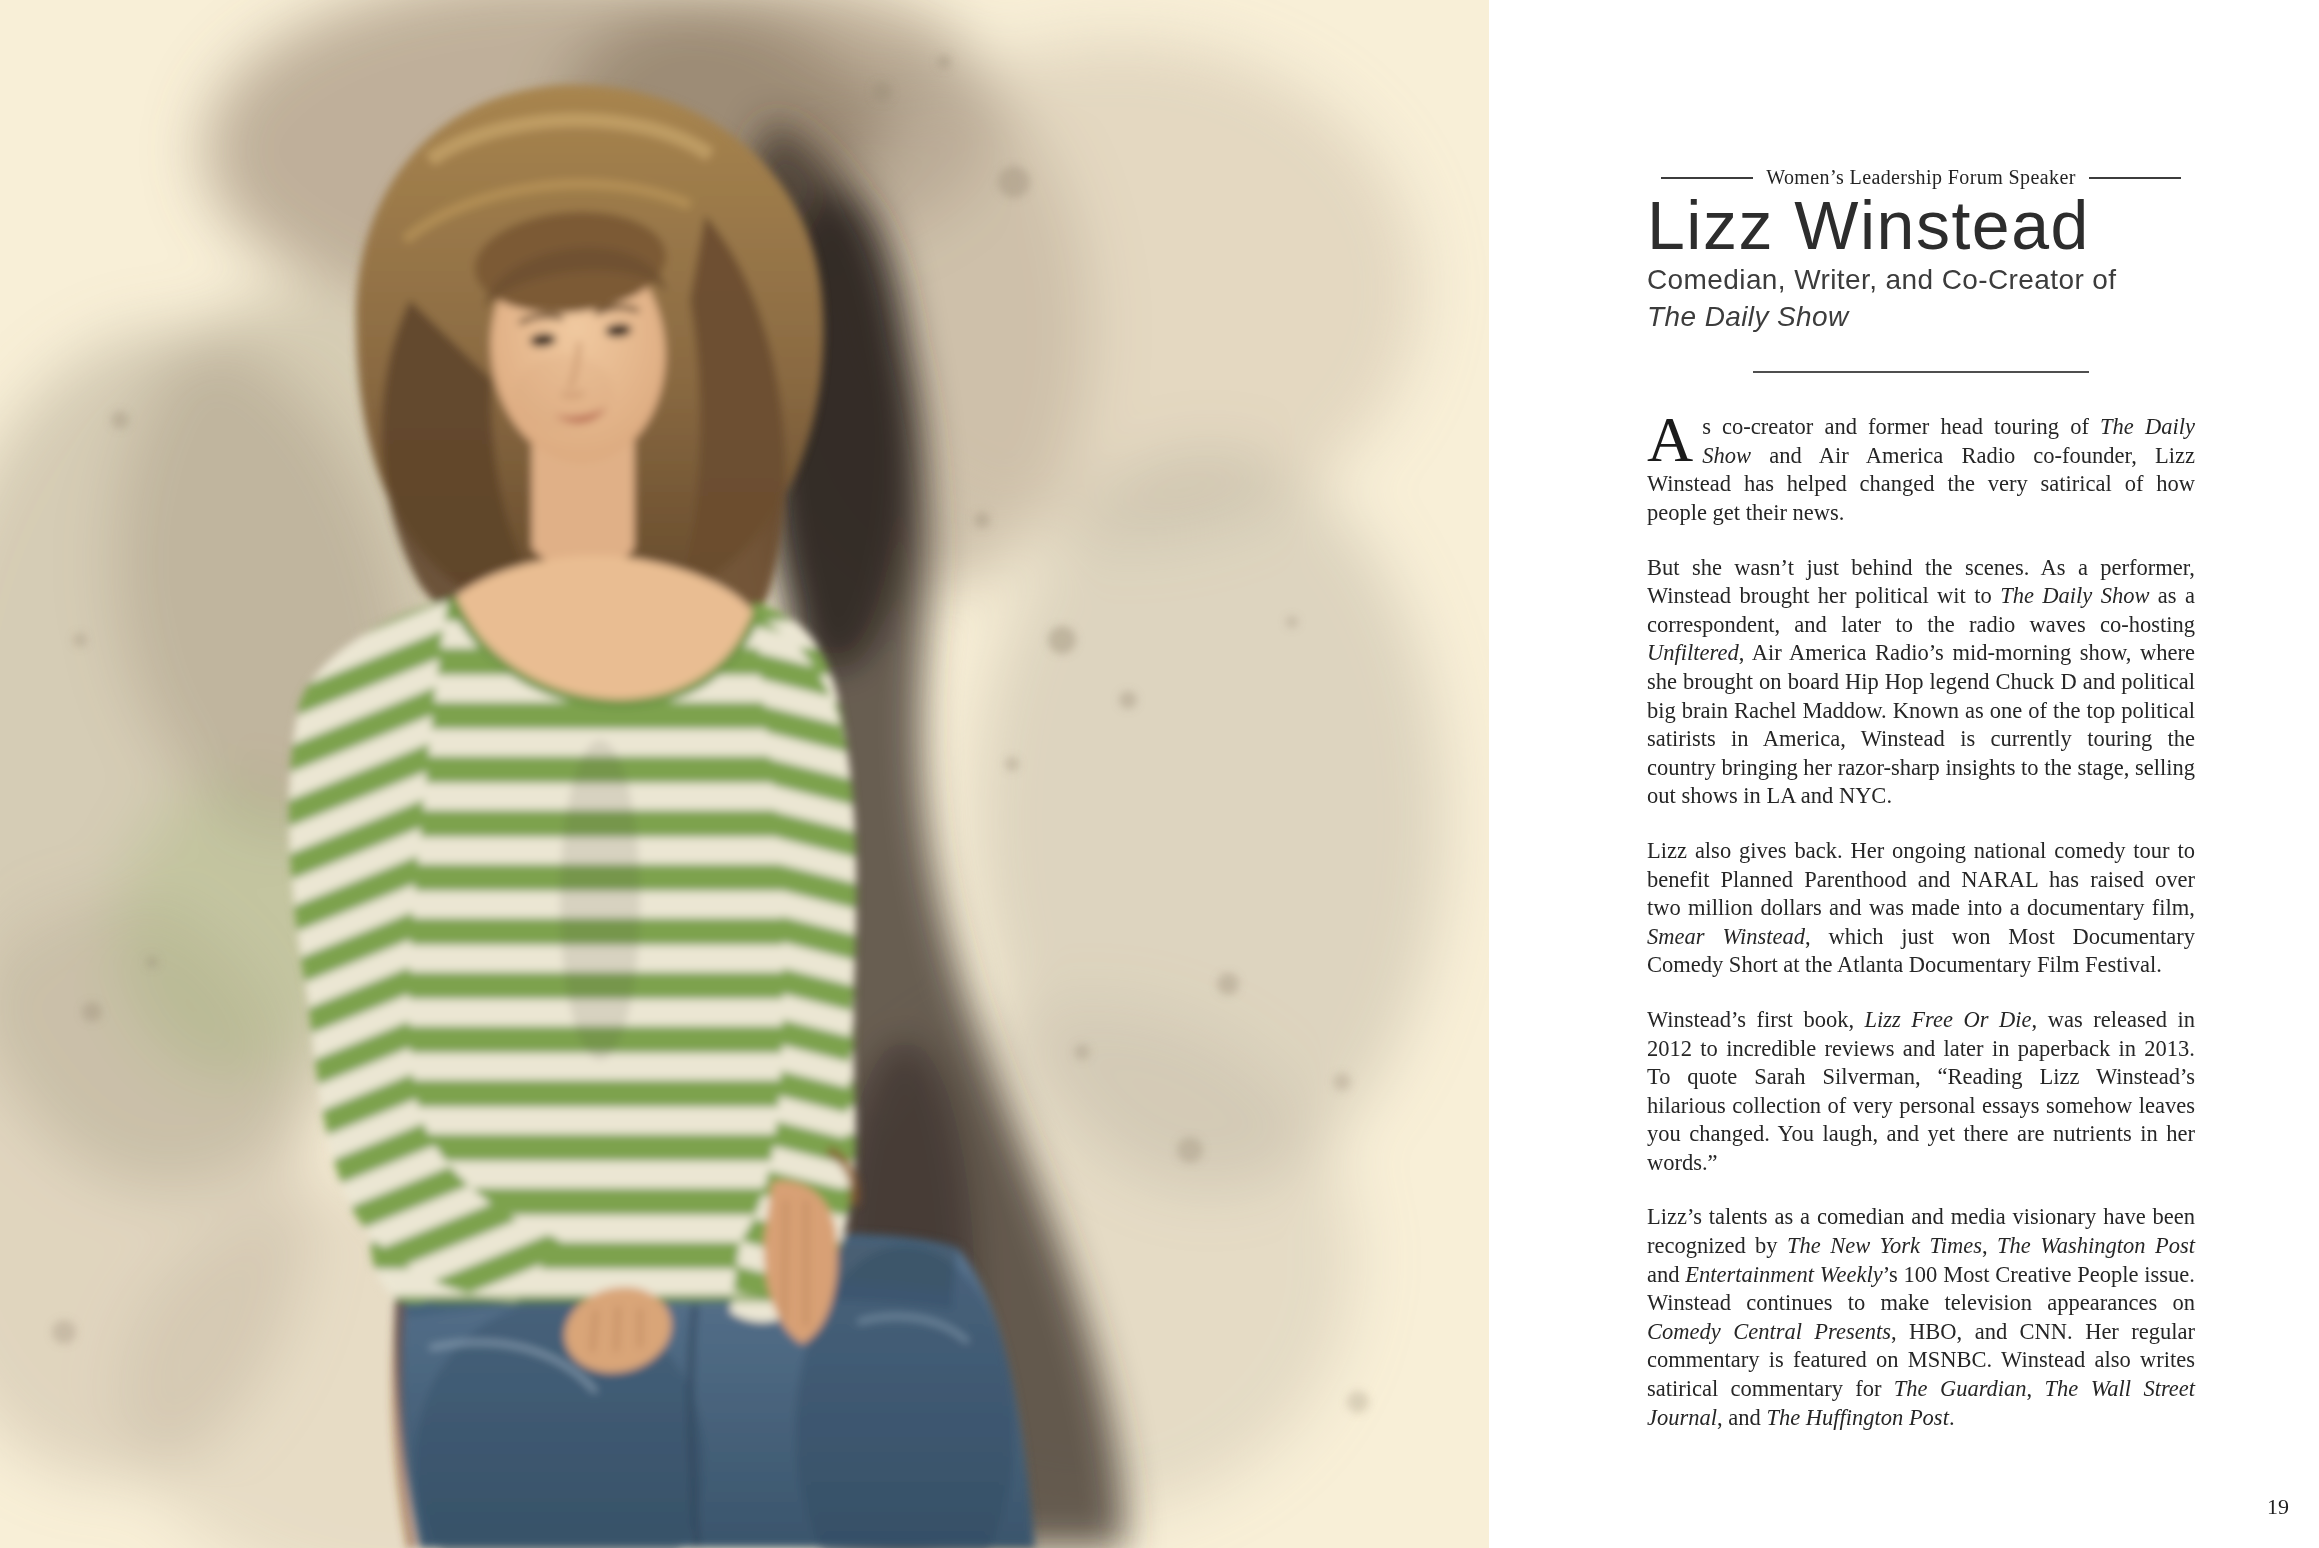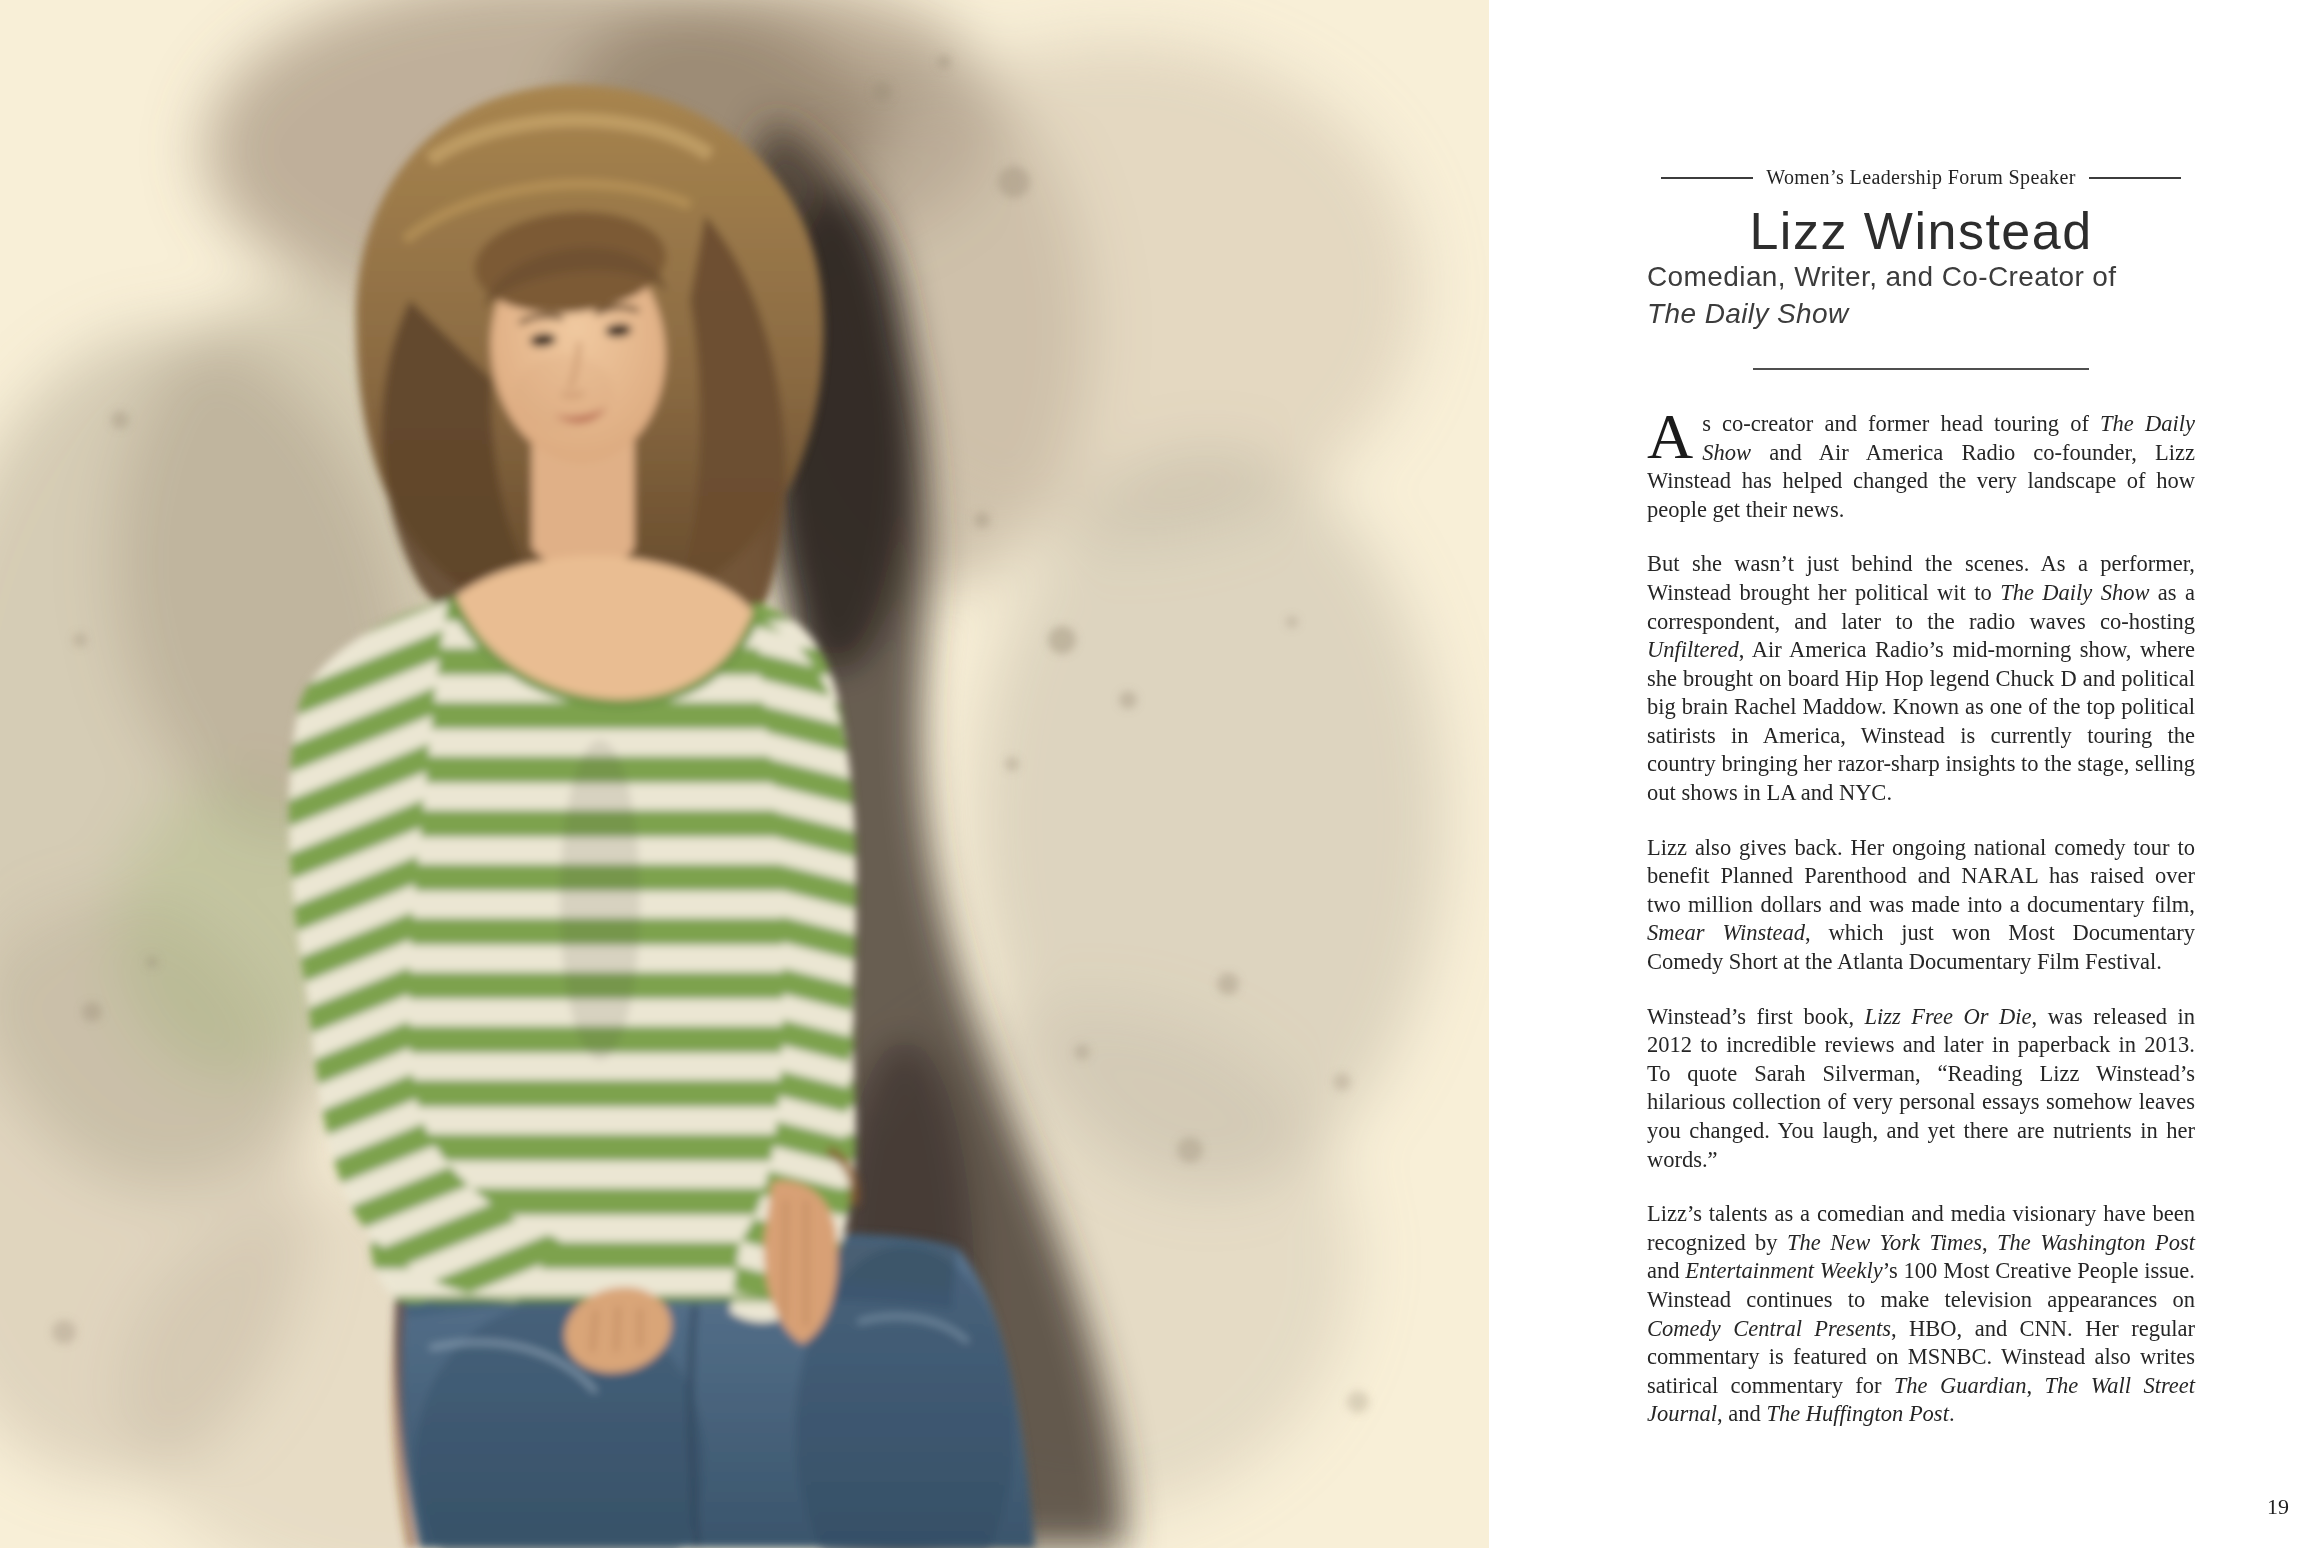--- a/index.html
+++ b/index.html
@@ -3,21 +3,21 @@
 <meta charset="utf-8">
 <style>
   html,body{margin:0;padding:0;background:#ffffff;}
   .spread{position:relative;width:2319px;height:1548px;overflow:hidden;background:#ffffff;font-family:"Liberation Serif",serif;}
   .left-page{position:absolute;left:0;top:0;width:1489px;height:1548px;background:var(--paper,#f8efd7);}
   .left-page svg{display:block;width:100%;height:100%;}
   .right-page{position:absolute;left:1489px;top:0;width:830px;height:1548px;background:#ffffff;}
   .content{position:absolute;left:158px;top:0;width:548px;}
   .kicker{margin-top:166px;display:flex;align-items:center;justify-content:center;gap:13px;padding:0 10px;color:#242424;font-size:20px;letter-spacing:0.4px;white-space:nowrap;}
   .kicker-line{flex:0 0 auto;width:92px;height:0;border-top:2px solid #3c3c3c;}
-  .title{margin-top:14px;text-align:center;font-family:"Liberation Sans",sans-serif;font-weight:300;font-size:52px;letter-spacing:1.5px;color:#2d2d2d;line-height:1.08;}
+  .title{font-family:"Liberation Sans",sans-serif;font-weight:300;font-size:68px;letter-spacing:1.5px;color:#2d2d2d;line-height:1.08;}
   .subtitle{text-align:left;font-family:"Liberation Sans",sans-serif;font-weight:300;font-size:28px;color:#3c3c3c;letter-spacing:0.4px;line-height:1.3;}
   .subtitle.italic{font-style:italic;}
   .divider-rule{width:336px;margin:36px auto 0 auto;height:0;border-top:2px solid #4f4f4f;}
   .article{margin-top:40px;font-size:22.5px;line-height:28.6px;color:#262626;text-align:justify;}
   .article p{margin:0 0 26px 0;}
   .article i{font-style:italic;}
   .dropcap{float:left;font-size:64px;line-height:50px;padding:2px 9px 0 0;color:#1b1b1b;}
   .pagenum{position:absolute;right:30px;bottom:28px;font-size:22px;color:#1e1e1e;}
 </style>
 </head>
@@ -181,21 +181,21 @@
       </div>
 
       <div class="title">Lizz Winstead</div>
 
       <div class="subtitle">Comedian, Writer, and Co-Creator of</div>
       <div class="subtitle italic">The Daily Show</div>
 
       <div class="divider-rule"></div>
 
       <div class="article">
-          <p><span class="dropcap">A</span><span>s co-creator and former head touring of </span><i>The Daily Show</i><span> and Air America Radio co-founder, Lizz Winstead has helped changed the very landscape of how people get their news.</span></p>
+          <p><span class="dropcap">A</span><span>s co-creator and former head touring of </span><i>The Daily Show</i><span> and Air America Radio co-founder, Lizz Winstead has helped changed the very satirical of how people get their news.</span></p>
           <p><span>But she wasn’t just behind the scenes. As a performer, Winstead brought her political wit to </span><i>The Daily Show</i><span> as a correspondent, and later to the radio waves co-hosting </span><i>Unfiltered</i><span>, Air America Radio’s mid-morning show, where she brought on board Hip Hop legend Chuck D and political big brain Rachel Maddow. Known as one of the top political satirists in America, Winstead is currently touring the country bringing her razor-sharp insights to the stage, selling out shows in LA and NYC.</span></p>
           <p><span>Lizz also gives back. Her ongoing national comedy tour to benefit Planned Parenthood and NARAL has raised over two million dollars and was made into a documentary film, </span><i>Smear Winstead</i><span>, which just won Most Documentary Comedy Short at the Atlanta Documentary Film Festival.</span></p>
           <p><span>Winstead’s first book, </span><i>Lizz Free Or Die</i><span>, was released in 2012 to incredible reviews and later in paperback in 2013. To quote Sarah Silverman, “Reading Lizz Winstead’s hilarious collection of very personal essays somehow leaves you changed. You laugh, and yet there are nutrients in her words.”</span></p>
           <p><span>Lizz’s talents as a comedian and media visionary have been recognized by </span><i>The New York Times</i><span>, </span><i>The Washington Post</i><span> and </span><i>Entertainment Weekly</i><span>’s 100 Most Creative People issue. Winstead continues to make television appearances on </span><i>Comedy Central Presents</i><span>, HBO, and CNN. Her regular commentary is featured on MSNBC. Winstead also writes satirical commentary for </span><i>The Guardian</i><span>, </span><i>The Wall Street Journal</i><span>, and </span><i>The Huffington Post</i><span>.</span></p>
         </div>
     </div>
 
     <div class="pagenum">19</div>
   </div>
 </div>

